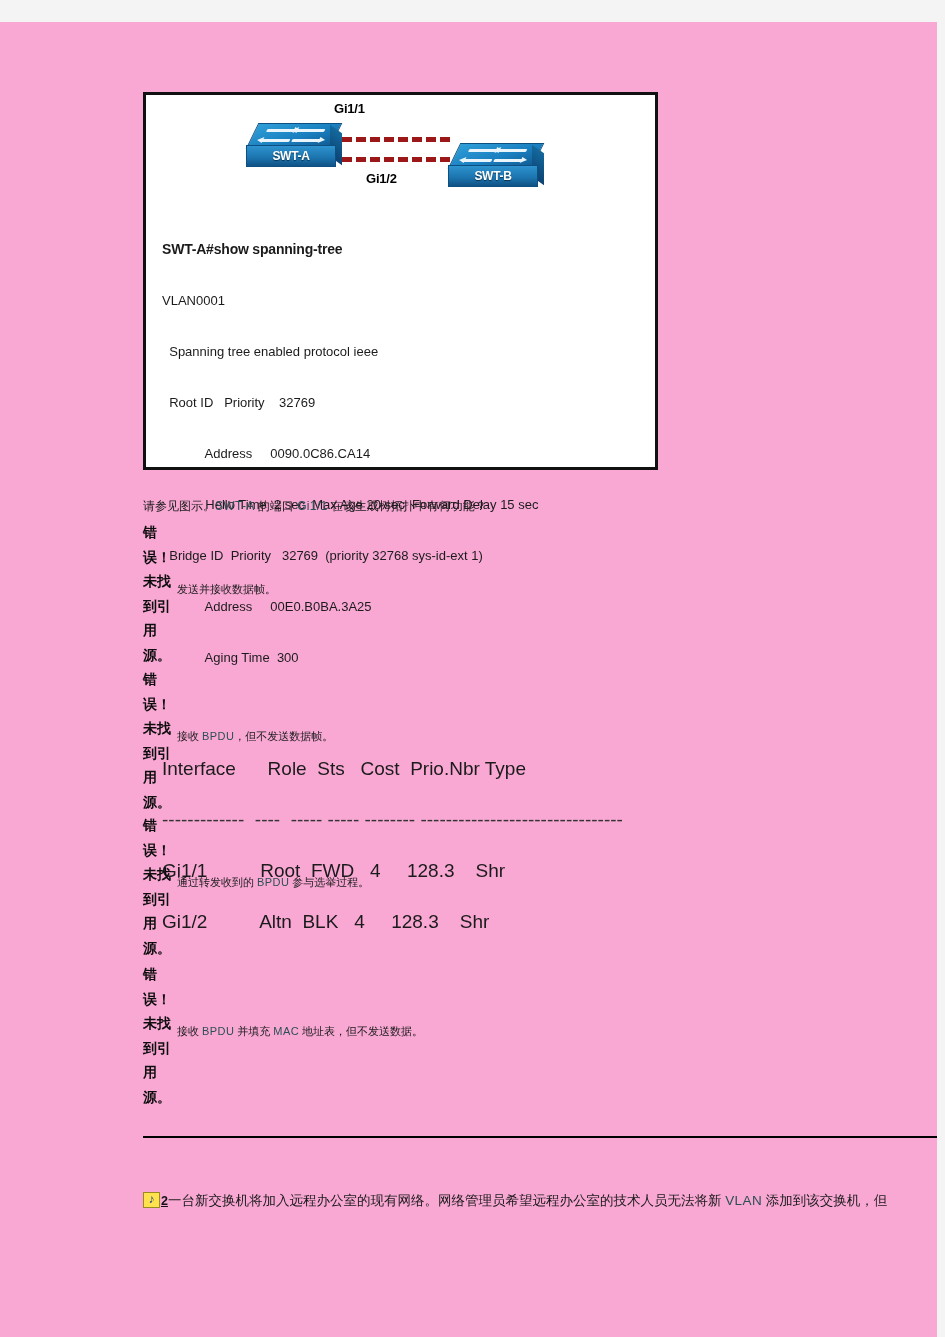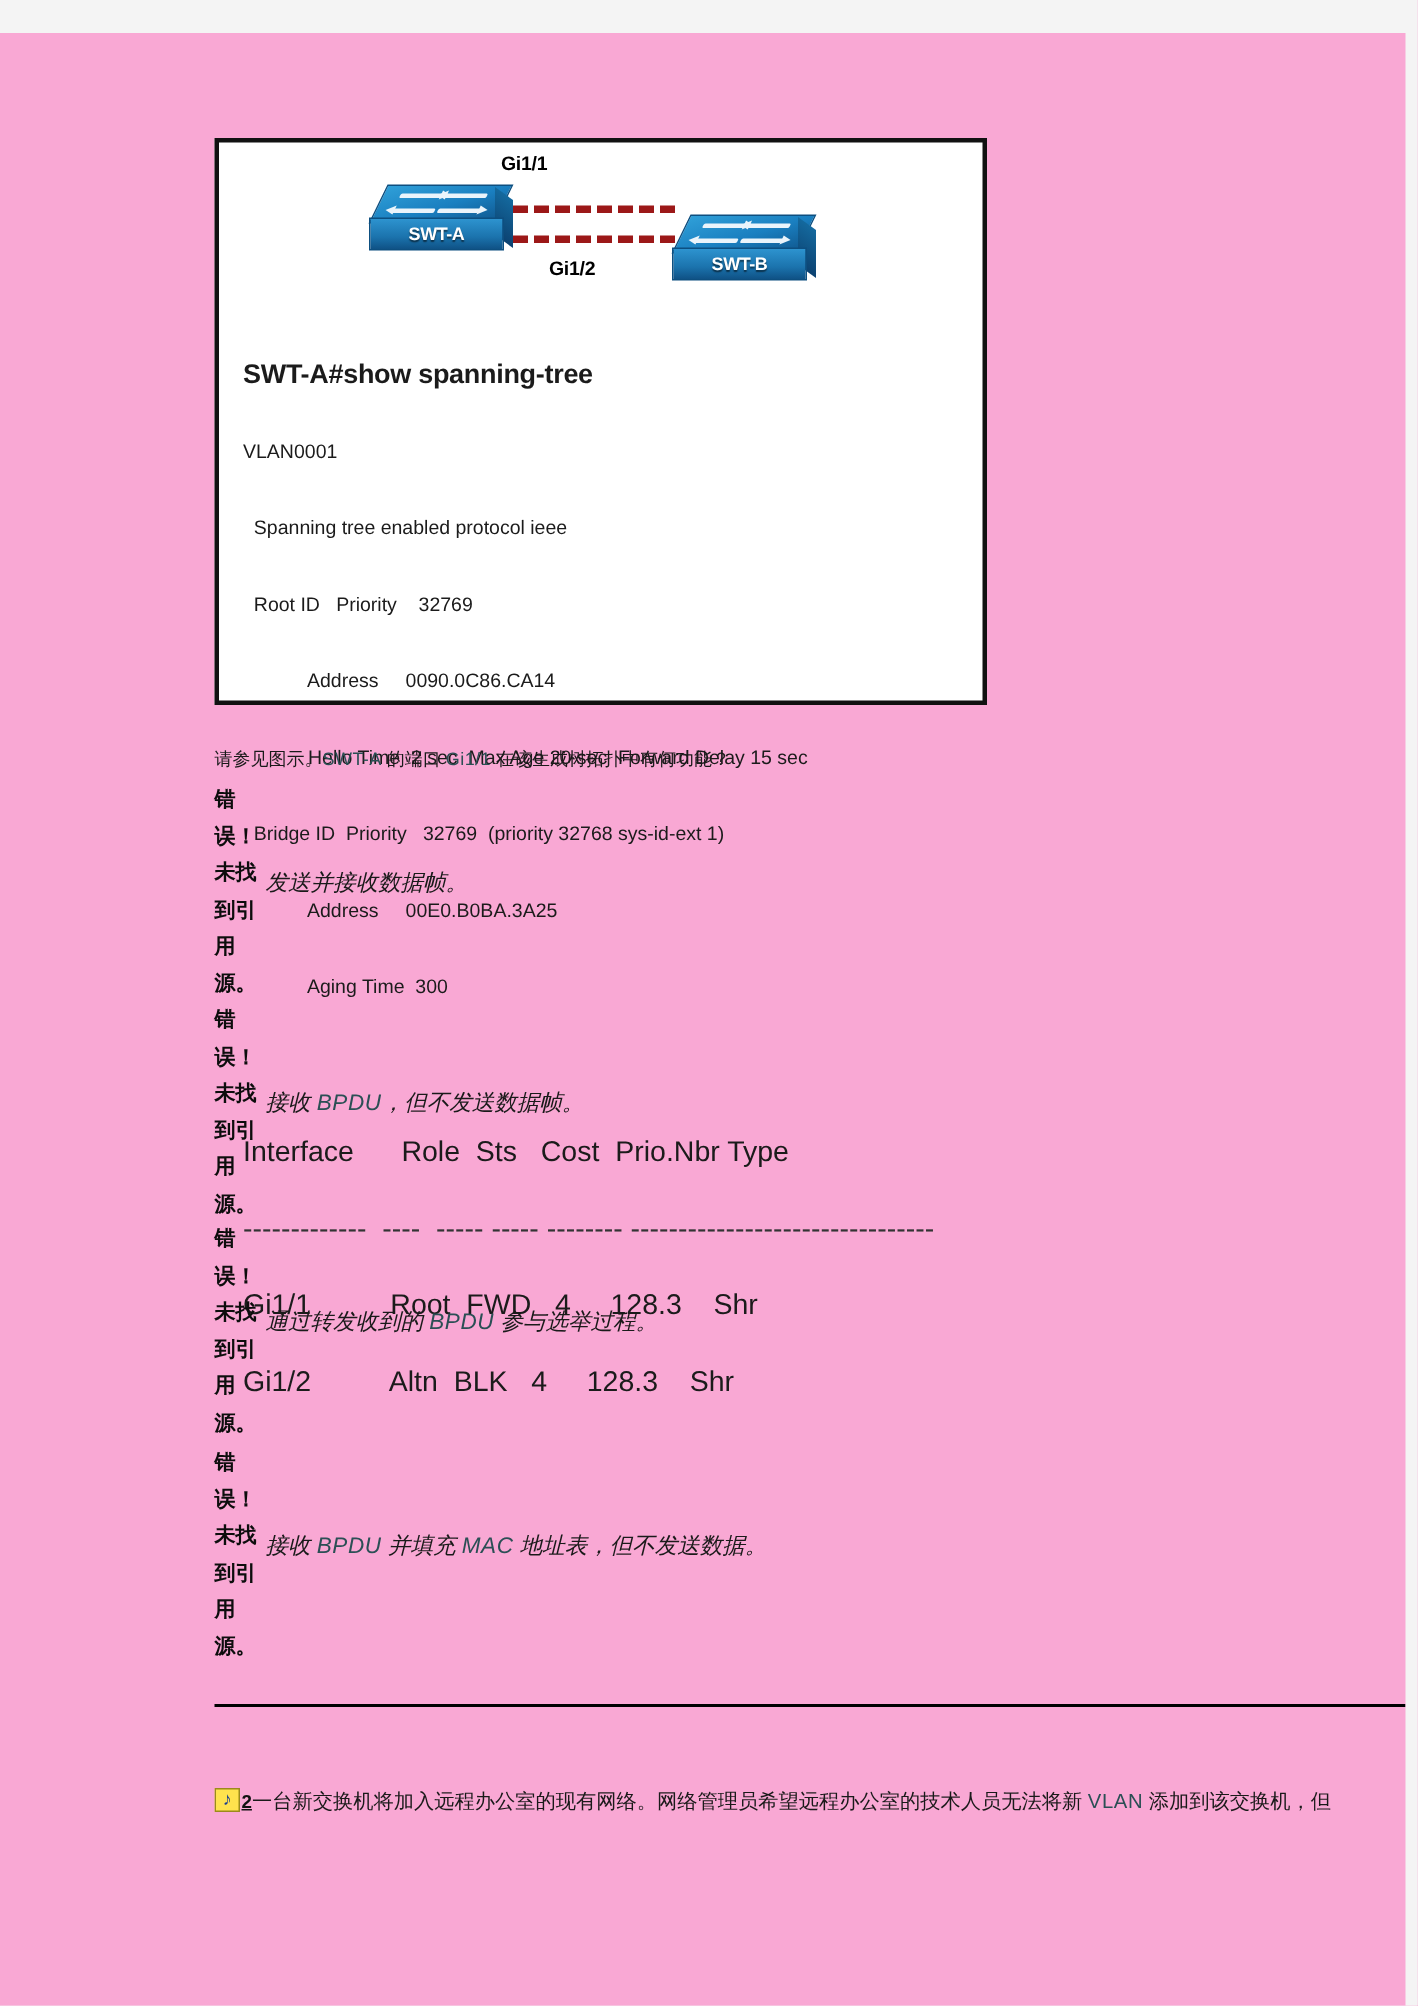--- a/index.html
+++ b/index.html
@@ -148,21 +148,21 @@
     position: absolute;
     left: 16px;
     top: 112px;
     right: 10px;
     font-family: "Liberation Sans", "DejaVu Sans", sans-serif;
     font-size: 13px;
     color: #1b1b1b;
     line-height: 17px;
     white-space: pre;
   }
-  .cli .prompt { font-weight: bold; font-size: 18px; letter-spacing: -0.2px; }
+  .cli .prompt { font-weight: bold; font-size: 14px; letter-spacing: -0.2px; }
   .cli .ln { display: block; }
 
   .cli-table {
     margin-top: 9px;
     white-space: pre;
     font-size: 19px;
     line-height: 17px;
   }
   .cli-table .hdr { display: block; }
   .cli-table .rule { display: block; color: #333; letter-spacing: 0px; }
@@ -200,25 +200,24 @@
     font-weight: bold;
     font-size: 14px;
     line-height: 24.5px;
     color: #0d0d0d;
     word-break: break-all;
   }
   .opt-text {
     position: absolute;
     left: 34px;
     top: 60px;
-    font-size: 15px;
+    font-size: 11px;
     color: #1a1a1a;
     white-space: nowrap;
     line-height: 18px;
-    font-style: italic;
   }
   .opt-text .lat { color: #2b4f55; letter-spacing: .4px; text-align: right; }
 
   
   .divider {
     position: absolute;
     left: 143px;
     top: 1114px;
     width: 794px;
     height: 0;

